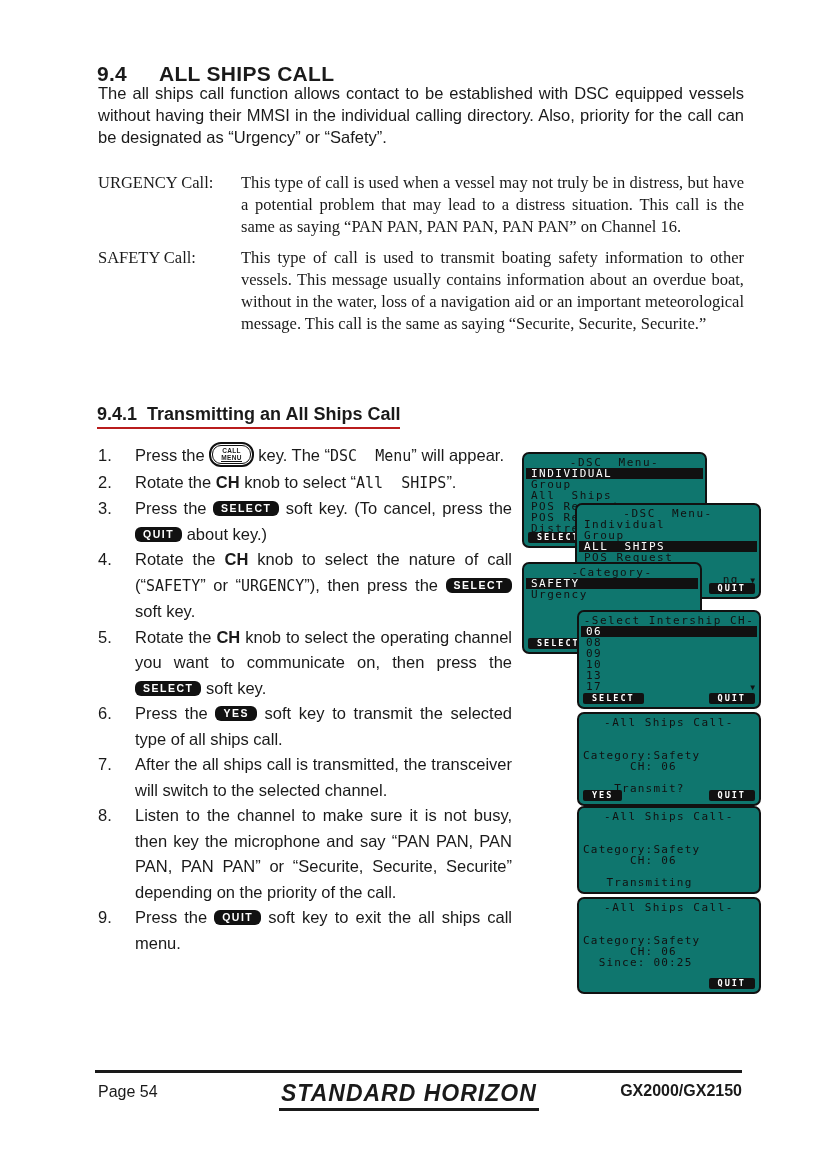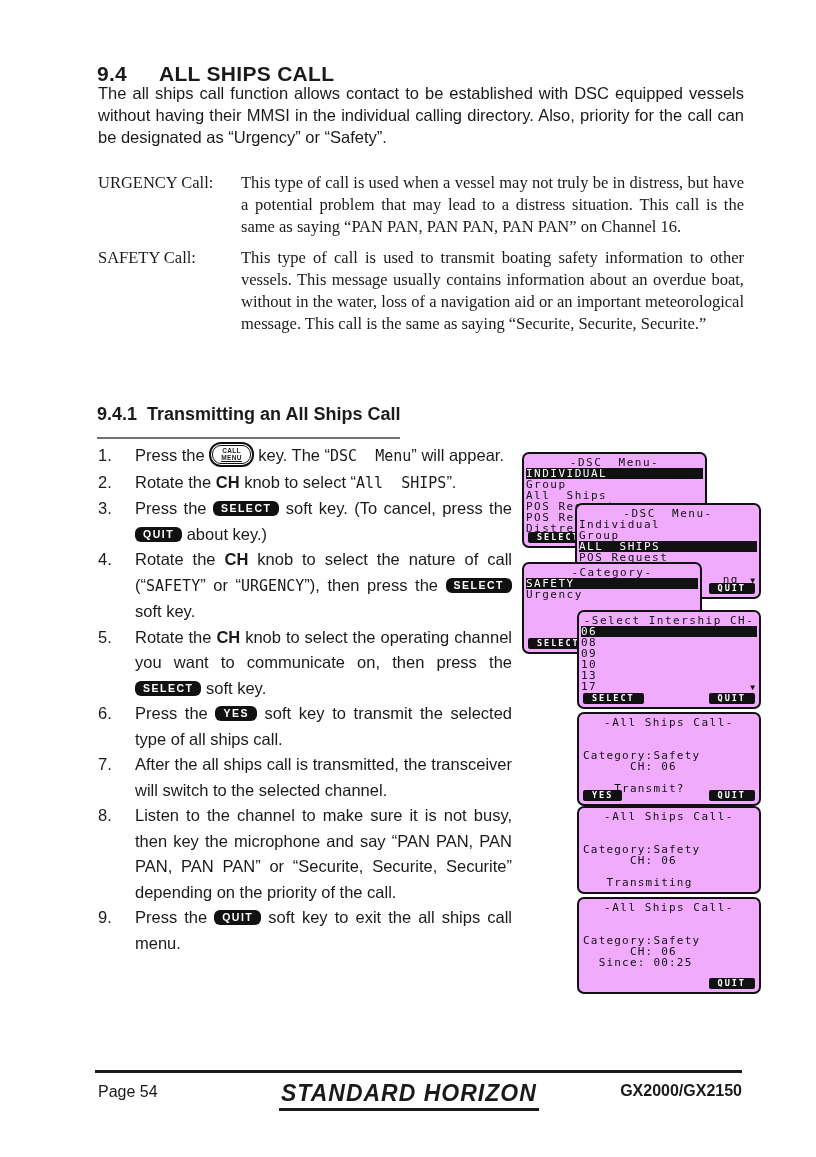--- a/index.html
+++ b/index.html
@@ -3,21 +3,21 @@
 <meta charset="utf-8">
 <style>
   html,body{margin:0;padding:0;background:#e8e8e8;}
   .page{position:relative;width:816px;height:1157px;background:#ffffff;color:#1a1a1a;
         font-family:"Liberation Sans",sans-serif;overflow:hidden;margin:0 auto;}
 
   
   .h1{position:absolute;left:97px;top:62px;font-size:21px;font-weight:bold;letter-spacing:.3px;}
   .h1 .h1num{display:inline-block;width:62px;}
   .h2{position:absolute;left:97px;top:404px;font-size:18px;font-weight:bold;}
-  .h2 .h2inner{border-bottom:2px solid #737373;padding-bottom:12px;display:inline-block;}
+  .h2 .h2inner{border-bottom:2px solid #b91c1c;padding-bottom:2px;display:inline-block;}
   .h2 .h2num{margin-right:10px;}
 
   
   .intro{position:absolute;left:98px;top:82px;width:646px;font-size:16.5px;line-height:22px;
          text-align:justify;}
   .defs{position:absolute;left:98px;top:172px;width:646px;font-size:16.5px;line-height:22px;}
   .def{display:flex;margin-bottom:9px;font-family:Liberation Serif, serif;}
   .def .term{width:143px;flex:none;}
   .def .desc{flex:1;text-align:justify;}
 
@@ -31,26 +31,26 @@
   .seg-key{display:inline-block;background:#111;color:#fff;font-weight:bold;font-size:10.5px;
            line-height:15px;padding:0 8px;border-radius:6px;letter-spacing:1.5px;
            position:relative;top:-2px;}
   .callmenu{display:inline-block;vertical-align:middle;border:2px solid #111;border-radius:12px;
             padding:1px;background:#fff;position:relative;top:-2px;}
   .callmenu-inner{display:block;border:1.5px solid #111;border-radius:9px;padding:1px 8px;text-align:center;}
   .callmenu-line{display:block;font-size:6.5px;line-height:7px;font-weight:bold;letter-spacing:.3px;}
   .callmenu-line.u{border-bottom:1px solid #111;}
 
   
-  .screen{position:absolute;background:#f0abfc;border:2px solid #111;border-radius:7px;
+  .screen{position:absolute;background:#0f766e;border:2px solid #111;border-radius:7px;
           font-family:"DejaVu Sans Mono",monospace;color:#111;overflow:hidden;}
   .s-title{text-align:center;font-size:11px;line-height:11px;min-height:11px;letter-spacing:1.5px;
            white-space:pre;margin-top:3px;}
   .s-row{position:relative;font-size:11px;line-height:11px;min-height:11px;letter-spacing:1.5px;
-         white-space:pre;padding-left:0;margin:0 2px;}
+         white-space:pre;padding-left:5px;margin:0 2px;}
   .s-row.sel{background:#111;color:#fff;}
   .s-row.right{text-align:right;padding-right:18px;}
   .s-row .arr{position:absolute;right:2px;top:1px;font-size:8px;letter-spacing:0;}
   .s-line{font-size:11px;line-height:11px;min-height:11px;letter-spacing:1.2px;white-space:pre;
           padding-left:4px;}
   .s-keys{position:absolute;left:4px;right:4px;bottom:3px;height:11px;}
   .s-key{position:absolute;top:0;background:#111;color:#fff;font-size:8.5px;line-height:11px;
          font-weight:bold;letter-spacing:2px;padding:0 9px;border-radius:2px;
          font-family:"DejaVu Sans Mono",monospace;}
   .s-key.left{left:0;}

